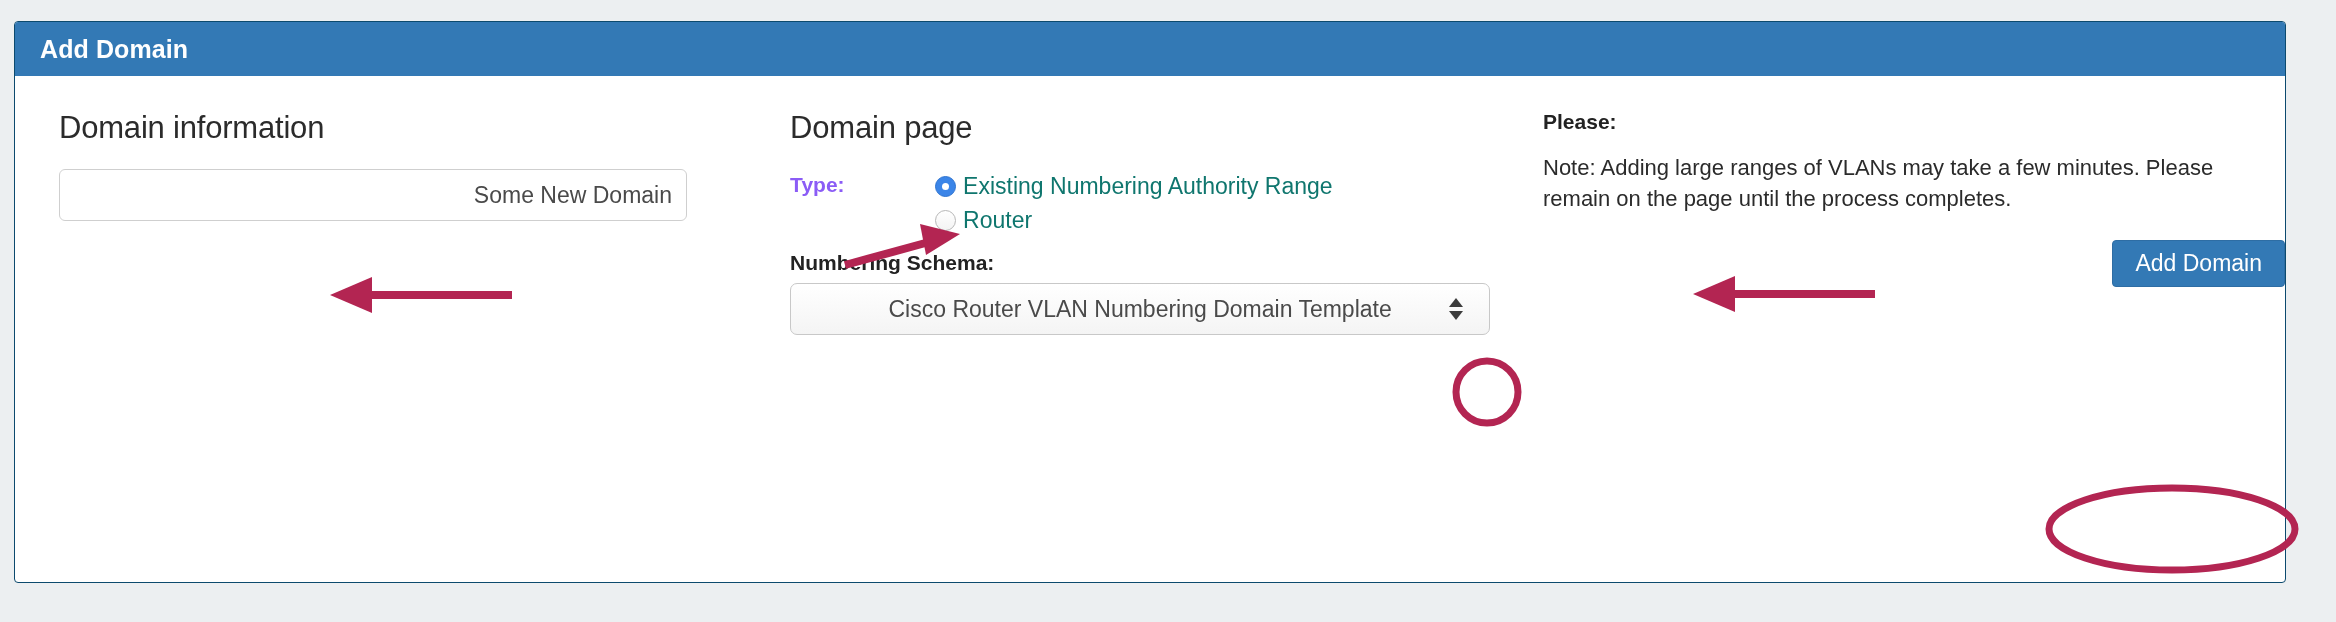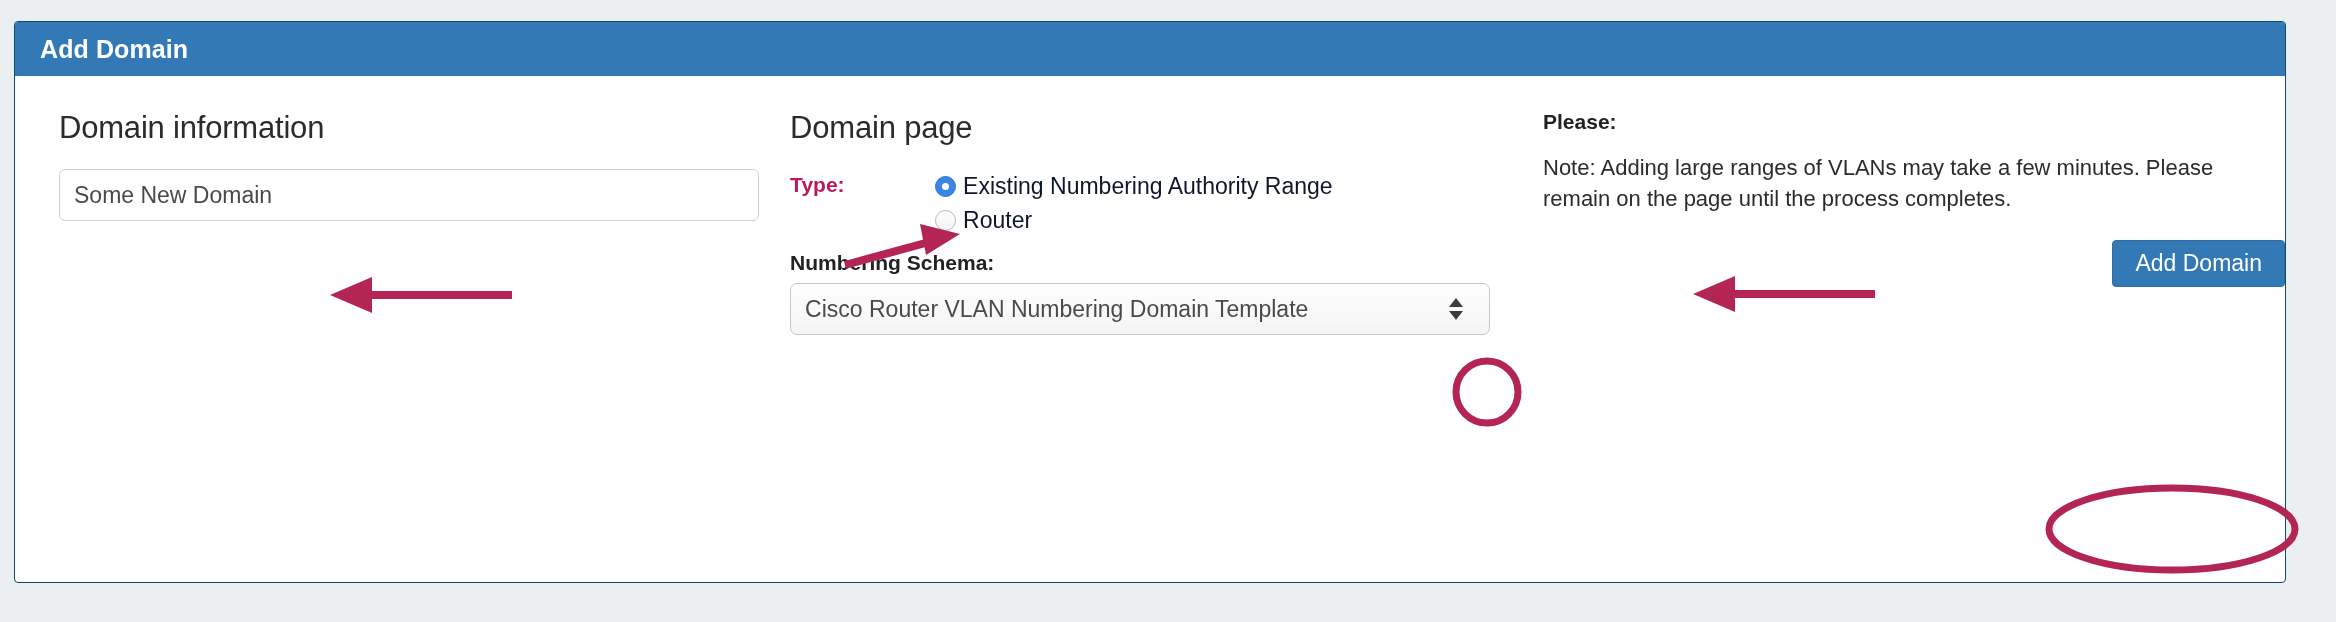--- a/index.html
+++ b/index.html
@@ -83,21 +83,21 @@
     color: #4a4a4a;
     padding: 0 14px;
     border: 1px solid #cfcfcf;
     border-radius: 6px;
     background: #ffffff;
     font-family: "Liberation Sans", sans-serif;
     outline: none;
     display: flex;
     align-items: center;
   }
-  .input-domain-name { width: 700px; }
+  .input-domain-name { width: 628px; justify-content: flex-end; }
 
   .input-vlans {
     width: 740px;
     border: 1px solid #a9cce8;
     box-shadow: 0 0 5px 2px rgba(110,175,225,0.45);
   }
   .caret {
     display: inline-block;
     width: 2px;
     height: 27px;
@@ -108,21 +108,21 @@
 
   
   .type-row {
     display: flex;
     align-items: flex-start;
     margin-bottom: 4px;
   }
   .type-label {
     font-size: 21px;
     font-weight: bold;
-    color: #be185d;
+    color: #8b5cf6;
     width: 88px;
     padding-top: 4px;
     flex: none;
   }
   .radio-group { margin-left: 57px; }
   .radio-row {
     display: flex;
     align-items: center;
     height: 34px;
   }
@@ -146,41 +146,42 @@
     border-radius: 50%;
     background: #ffffff;
     left: 6px; top: 6px;
   }
   .radio.unchecked {
     background: linear-gradient(#ffffff, #f3f3f3);
     border: 1px solid #b7b7b7;
   }
   .radio-text {
     font-size: 23px;
-    color: #0f172a;
+    color: #0f766e;
     white-space: nowrap;
   }
 
   .schema-label { margin-top: 14px; }
 
   .select-box {
     position: relative;
     box-sizing: border-box;
     width: 700px;
     height: 52px;
     border: 1px solid #c8c8c8;
     border-radius: 7px;
     background: linear-gradient(#ffffff, #f4f4f4);
     display: flex;
     align-items: center;
     padding: 0 14px;
     font-size: 23px;
     color: #4a4a4a;
     overflow: hidden;
     white-space: nowrap;
+    justify-content: center;
   }
   .select-arrows {
     position: absolute;
     right: 26px;
     top: 50%;
     transform: translateY(-50%);
     display: flex;
     flex-direction: column;
     align-items: center;
     gap: 4px;

